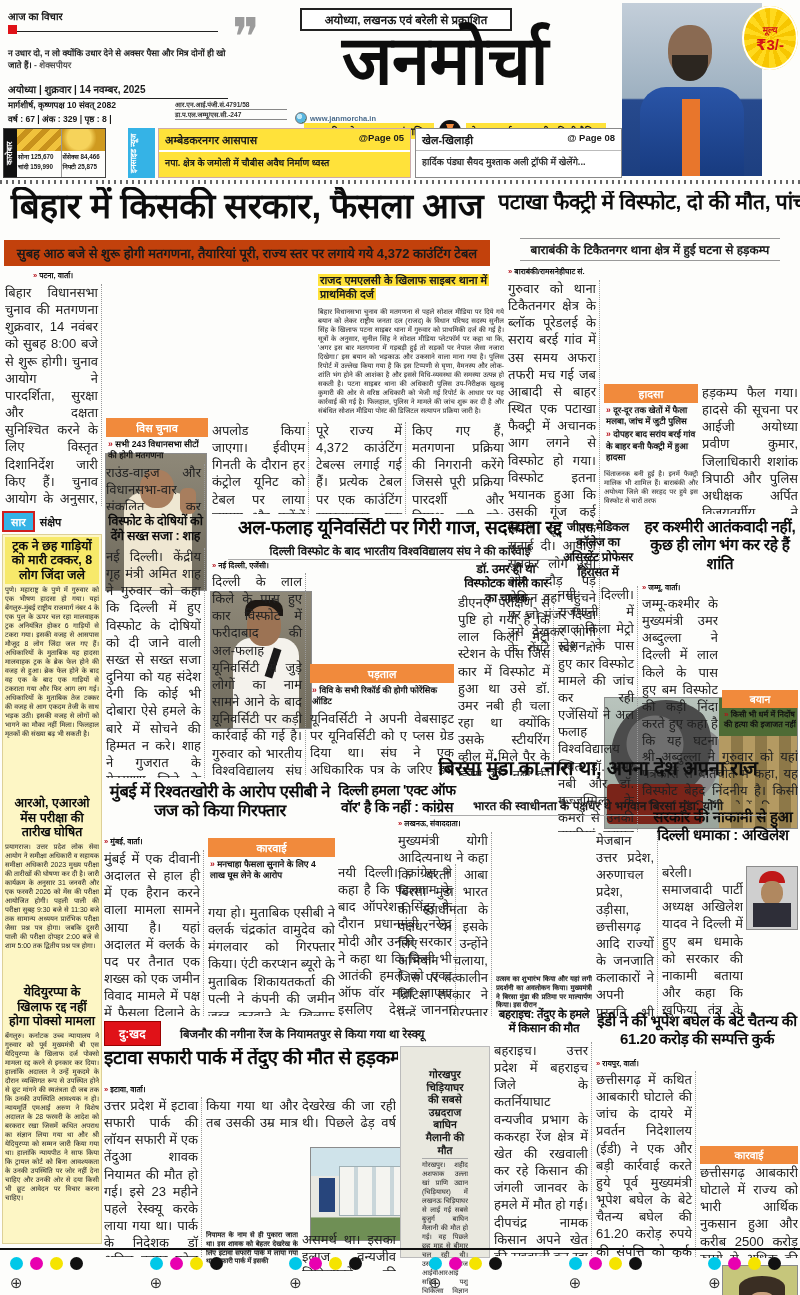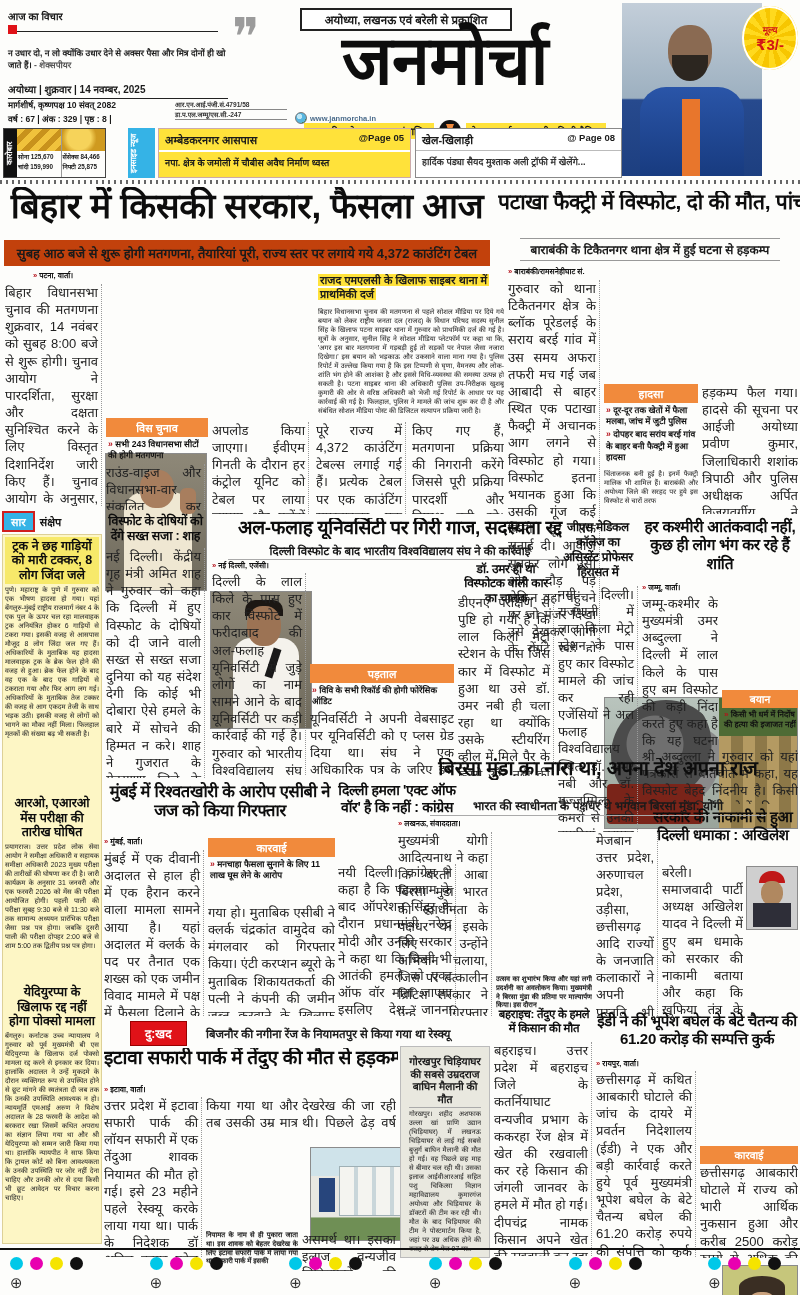--- a/index.html
+++ b/index.html
@@ -28,21 +28,21 @@
   .nib-logo::before{content:"";position:absolute;left:7px;top:4px;width:0;height:0;border-left:4px solid transparent;border-right:4px solid transparent;border-top:11px solid #f18a3c;}
   .star{background:repeating-conic-gradient(#ffd91e 0 14deg,#f7c600 14deg 28deg);border-radius:50%;box-shadow:0 0 0 2px #fff inset;display:flex;flex-direction:column;align-items:center;justify-content:center;}
   .price-l{font-size:9px;font-weight:bold;color:#d21616;}
   .price-v{font-size:15px;font-weight:900;color:#d21616;}
   .vlabel{writing-mode:vertical-rl;transform:rotate(180deg);text-align:center;font-weight:bold;color:#fff;}
   .sar-box{background:#35b3e6;color:#fff;font-weight:900;font-size:11px;padding:1px 7px;border:2px solid #d01e1e;}
   .sar-sub{font-weight:900;font-size:11px;color:#111;margin-left:5px;}
   .ylw{background:#fdf6c5;}
   .side-hl{font-size:12.5px;font-weight:900;line-height:1.15;text-align:center;background:#f7e96a;padding:2px 1px;color:#0d0d0d;}
   .side-hl2{font-size:12.5px;font-weight:900;line-height:1.15;text-align:center;color:#0d0d0d;padding:2px 1px;}
-  .gray-panel{background:#e9e8df;border:1px solid #bbb;padding:8px;}
+  .gray-panel{background:#e9e8df;border:1px solid #bbb;padding:21px;}
   .caption{font-size:6.8px;line-height:1.3;text-align:justify;font-weight:bold;color:#222;overflow:hidden;}
   .reg-dot{width:13px;height:13px;border-radius:50%;display:inline-block;margin-right:7px;}
   .reg-cross{display:inline-block;font-size:15px;color:#333;vertical-align:2px;}
   .reg-cross::before{content:"⊕";}
   .redline{border-top:1px solid #333;}
   
   .ph-pandya{background:linear-gradient(180deg,#c3ced9 0%,#9db0c0 55%,#274a8e 56%,#1d3f80 100%);}
   .ph-pandya .head{position:absolute;left:46px;top:22px;width:44px;height:52px;border-radius:46%;background:#8a6a52;}
   .ph-pandya .beard{position:absolute;left:50px;top:52px;width:36px;height:26px;border-radius:0 0 18px 18px;background:#2c2620;}
   .ph-pandya .torso{position:absolute;left:18px;top:84px;width:104px;height:92px;border-radius:26px 26px 0 0;background:linear-gradient(180deg,#2a55a8,#173a7e);}
@@ -248,37 +248,37 @@
         <div class="face"></div>
         <div class="coat"></div>
     </div>
     <div class="body-txt" style="height:152px;">बरेली। समाजवादी पार्टी अध्यक्ष अखिलेश यादव ने दिल्ली में हुए बम धमाके को सरकार की नाकामी बताया और कहा कि खुफिया तंत्र के पूरी तरह फेल होने से ऐसी घटना संभव हुई। बिहार चुनाव पर टिप्पणी करते हुए उन्होंने कहा कि जनता अब बदलाव चाहती है और तेजस्वी यादव मुख्यमंत्री के रूप में देख रही है। अखिलेश यादव गुरुवार पूर्वाह्न निजी कार्यक्रमों में भाग लेने बरेली आए थे। उन्होंने पत्रकारों से ही बातचीत में मौजूदा सरकार और केंद्र सरकार पर जमकर निशाना साधा। उन्होंने कहा 'भाजपा सरकार देश की अर्थव्यवस्था को चीन के हाथों सौंप चुकी है।</div>
   </div>
 
   <div class="abs hl center" style="left:104px;top:782px;width:232px;font-size:16.5px;line-height:1.18;">मुंबई में रिश्वतखोरी के आरोप एसीबी ने जज को किया गिरफ्तार</div>
   <div class="abs byline" style="left:104px;top:836px;width:80px;">मुंबई, वार्ता।</div>
   <div class="abs" style="left:208px;top:838px;width:127px;height:62px;">
     <div class="kicker-box" style="font-size:11px;padding:2px 0;">कारवाई</div>
-    <div class="box-bullet">मनचाहा फैसला सुनाने के लिए 11 लाख घूस लेने के आरोप</div>
+    <div class="box-bullet">मनचाहा फैसला सुनाने के लिए 4 लाख घूस लेने के आरोप</div>
   </div>
   <div class="abs body-txt rule-r" style="left:104px;top:850px;width:100px;height:166px;">मुंबई में एक दीवानी अदालत से हाल ही में एक हैरान करने वाला मामला सामने आया है। यहां अदालत में क्लर्क के पद पर तैनात एक शख्स को एक जमीन विवाद मामले में पक्ष में फैसला दिलाने के लिए अतिरिक्त सत्र न्यायाधीश की ओर से 15 लाख रुपये रिश्वत लेने के आरोप में गिरफ्तार किया गया है। एंटी करप्शन ब्यूरो (एसीबी) ने बुधवार को यह जानकारी दी। वहीं इस मामले में दीवानी अदालत, मझगांव के अतिरिक्त सत्र न्यायाधीश एजलुद्दीन बालजहीन काजी को वकील आरोपी बनाया गया है। एक अधिकारी ने बताया कि हाल के सालों में यह ऐसी पहली घटना है, जिसमें किसी अतिरिक्त सत्र न्यायाधीश पर भ्रष्टाचार निवारण अधिनियम के तहत मामला दर्ज किया</div>
   <div class="abs body-txt" style="left:208px;top:904px;width:127px;height:112px;">गया हो। मुताबिक एसीबी ने क्लर्क चंद्रकांत वामुदेव को मंगलवार को गिरफ्तार किया। एंटी करप्शन ब्यूरो के मुताबिक शिकायतकर्ता की पत्नी ने कंपनी की जमीन जब्त करवाने के खिलाफ बंबई हाईकोर्ट में एक याचिका दायर की थी। इसके बाद जज की ओर से मनचाहे फैसले के लिए शुरू में 25 लाख रुपये की मांग की गई और बाद में यह 15 लाख रुपये पर तय हुई। जानकारी के मुताबिक घूस के 25 लाख रुपये में से 10 लाख रुपये वामुदेव का हिस्सा था और 15 लाख रुपये न्यायाधीश शेष पेज 07 पर..</div>
 
   <div class="abs hl center" style="left:338px;top:782px;width:118px;font-size:14px;line-height:1.22;">दिल्ली हमला 'एक्ट ऑफ वॉर' है कि नहीं : कांग्रेस</div>
   <div class="abs body-txt rule-r" style="left:338px;top:864px;width:118px;height:152px;">नयी दिल्ली। कांग्रेस ने कहा है कि पहलगाम के बाद ऑपरेशन सिंदूर के दौरान प्रधानमंत्री नरेन्द्र मोदी और उनकी सरकार ने कहा था कि किसी भी आतंकी हमले को एक्ट ऑफ वॉर माना जाएगा इसलिए देश जानना चाहता है कि लालकिला के पास हुए हमले को वह किस तरह से ले रही है। कांग्रेस संचार विभाग के प्रमुख जयराम रमेश ने गुरुवार को यहां पार्टी मुख्यालय में संवाददाता सम्मेलन में कहा कि उसने ऑपरेशन सिंदूर के दौरान इस तरह के हमलों को 'एक्ट ऑफ वॉर' मानने की बात कही थी। अब वह इस हमले को लेकर क्या कर रही है, यह बात सरकार को देश के लोगों को बतानी चाहिए। उन्होंने कहा हम यह जानना चाहते हैं कि सरकार इस हमले को किस तरह से देख रही है, क्योंकि इस हमले को बाहरी ताकतों के द्वारा समर्थन, शक्ति और प्रेरणा मिल रही है।</div>
 
   <div class="abs hl center nowrap" style="left:398px;top:758px;width:400px;font-size:20px;">बिरसा मुंडा का नारा था, अपना देश अपना राज</div>
   <div class="abs center" style="left:430px;top:796px;width:336px;font-size:12px;font-weight:900;border-bottom:1px solid #aaa;padding:1px 0;">भारत की स्वाधीनता के पक्षधर थे भगवान बिरसा मुंडा: योगी</div>
   <div class="abs byline" style="left:398px;top:818px;width:110px;">लखनऊ, संवाददाता।</div>
   <div class="abs body-txt rule-r" style="left:398px;top:832px;width:94px;height:184px;">मुख्यमंत्री योगी आदित्यनाथ ने कहा कि धरती आबा बिरसा मुंडा भारत की स्वाधीनता के पक्षधर थे। इसके लिए उन्होंने अभियान चलाया, जिस पर तत्कालीन ब्रिटिश सरकार ने उन्हें गिरफ्तार किया। मात्र 25 वर्ष की आयु में उन्होंने रांची की जेल में अंतिम सांस ली। उन्होंने जनजाति समुदाय को नारा दिया कि अपना देश-अपना राज। देश हमारा है तो राज भी हमारा ही होना चाहिए, विदेशी हुकूमत भारत में राज न करे। धरती आबा को श्रद्धांजलि देते हुए पीएम मोदी ने 15 नवंबर को जनजाति दिवस के रूप में आयोजित करने की प्रेरणा दी। योगी ने इंदिरा गांधी प्रतिष्ठान में गुरुवार को ढोल-नगाड़ों की थाप से जनजाति भागीदारी</div>
 
   <div class="abs caption" style="left:496px;top:975px;width:96px;height:42px;">उत्सव का शुभारंभ किया और यहां लगी प्रदर्शनी का अवलोकन किया। मुख्यमंत्री ने बिरसा मुंडा की प्रतिमा पर माल्यार्पण किया। इस दौरान</div>
   <div class="abs body-txt rule-r" style="left:596px;top:832px;width:62px;height:184px;">मेजबान उत्तर प्रदेश, अरुणाचल प्रदेश, उड़ीसा, छत्तीसगढ़ आदि राज्यों के जनजाति कलाकारों ने अपनी प्रस्तुति भी दी। सीएम योगी ने इस वर्ष की विरासत बताते हुए इसे महत्वपूर्ण बताया। उन्होंने कहा कि पहली से 15 नवंबर तक देश में जनजाति गौरव पखवाड़ा आयोजित किया जा रहा है। सरकार द्वारा जनजाति समुदाय को समाज व राष्ट्र की मुख्य धारा से जोड़ने व सम्मान के साथ आगे बढ़ने के लिए बेहतर प्लेटफॉर्म उपलब्ध कराया जा रहा है। योगी ने कहा कि सांस्कृतिक समागम में 22 राज्यों के कलाकारों को जुड़ने का अवसर प्राप्त हो रहा है। कलाकार महाभागिता की दृष्टि से अरुणाचल प्रदेश पार्टनर स्टेट है। गुजरात, जम्मू-कश्मीर, महाराष्ट्र, सिक्किम, शेष पेज 07 पर..</div>
 
-  <div class="abs" style="left:104px;top:1020px;width:340px;height:26px;display:flex;align-items:center;margin-left:26px;">
+  <div class="abs" style="left:104px;top:1020px;width:340px;height:26px;display:flex;align-items:center;">
     <div style="background:#e01218;color:#fff;font-weight:900;font-size:12px;padding:3px 14px;border:1px solid #900;">दु:खद</div>
     <div style="flex:1;text-align:center;font-size:11.5px;font-weight:900;">बिजनौर की नगीना रेंज के नियामतपुर से किया गया था रेस्क्यू</div>
   </div>
   <div class="abs hl center nowrap" style="left:104px;top:1048px;width:294px;font-size:19px;">इटावा सफारी पार्क में तेंदुए की मौत से हड़कम्प</div>
   <div class="abs byline" style="left:104px;top:1084px;width:80px;">इटावा, वार्ता।</div>
   <div class="abs body-txt rule-r" style="left:104px;top:1097px;width:98px;height:160px;">उत्तर प्रदेश में इटावा सफारी पार्क की लॉयन सफारी में एक तेंदुआ शावक नियामत की मौत हो गई। इसे 23 महीने पहले रेस्क्यू करके लाया गया था। पार्क के निदेशक डॉ अनिल कुमार पटेल ने गुरुवार को बताया कि तीन दिन पहले तेंदुए नियामत की तबीयत बिगड़ी है जिसके बाद आज तड़के उसकी मौत हो गई। पिछले ढेड़ साल से वह चलने फिरने में असमर्थ था हालांकि उसका लगातार इलाज किया जा रहा था। गुरुवार की सुबह इस तेंदुआ शावक की मौत हो गई इस तेंदुआ शावक को नौ जनवरी 2024 को सम्भावित वानिकी प्रभाग, बिजनौर की नगीना रेंज के ग्राम नियामतपुर से रेस्क्यू</div>
   <div class="abs body-txt" style="left:206px;top:1097px;width:92px;height:34px;">किया गया था और तब उसकी उम्र मात्र एक महीने की थी। नियामतपुर से रेस्क्यू किए जाने के कारण उसे</div>
   <div class="abs body-txt" style="left:302px;top:1097px;width:94px;height:34px;">देखरेख की जा रही थी। पिछले ढेड़ वर्ष से बोनडिफार्मिटी के कारण यह समुचित रूप से चलने फिरने में</div>
 
   <div class="abs caption" style="left:206px;top:1231px;width:92px;height:40px;">नियामत के नाम से ही पुकारा जाता था। इस शावक को बेहतर देखरेख के लिए इटावा सफारी पार्क में लाया गया था। सफारी पार्क में इसकी</div>

